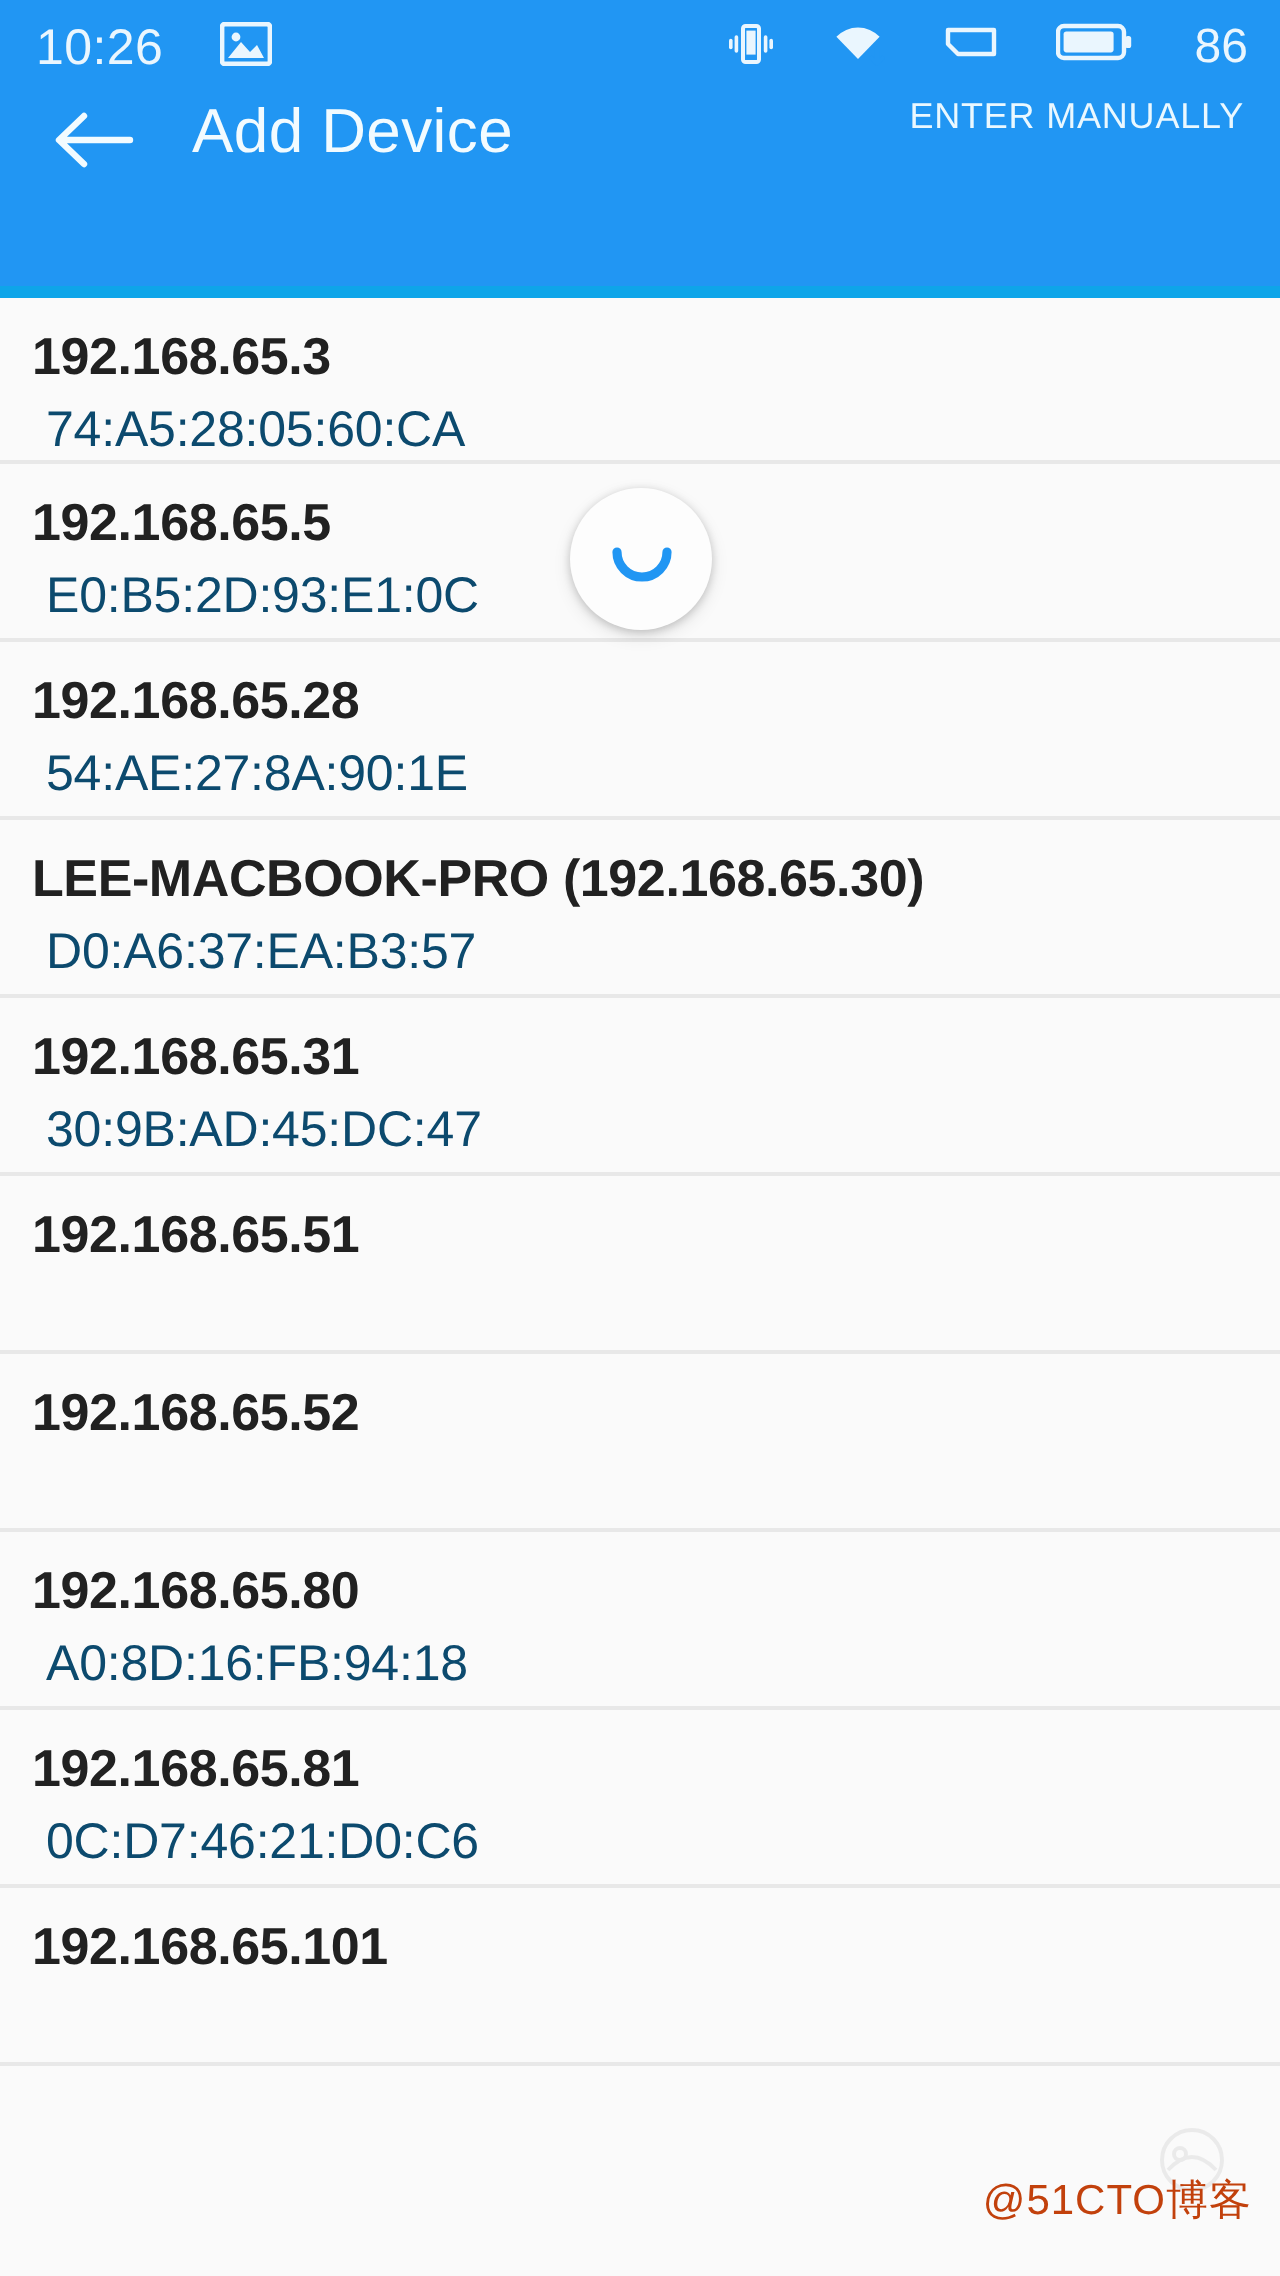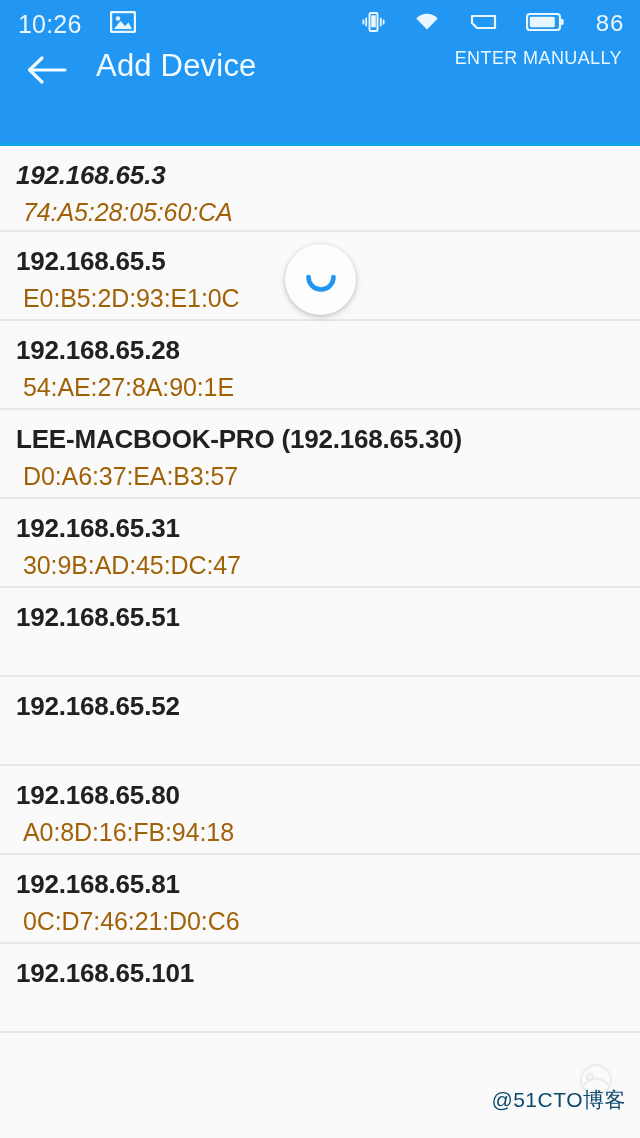--- a/index.html
+++ b/index.html
@@ -36,23 +36,22 @@
     gap: 28px;
   }
   .status-clock {
     color: #eaf6fe;
     font-size: 25px;
     font-weight: 400;
     letter-spacing: 0.2px;
   }
   .status-right {
     display: flex;
-    align-items: center;
+    align-items: flex-start;
     gap: 29px;
-    font-family: Liberation Mono, monospace;
   }
   .status-battery-text {
     color: #eaf6fe;
     font-size: 24px;
     font-weight: 400;
     margin-left: 2px;
   }
   .sb-icon { display: block; }
 
   
@@ -98,35 +97,34 @@
   .device-row {
     position: relative;
     height: 89px;
     background: #fafafa;
     border-bottom: 2px solid #e8e8e8;
     padding: 10px 14px 0 16px;
     cursor: pointer;
     overflow: hidden;
   }
   .device-row:first-child {
-    border-top: 3px solid #0ea5e9;
-    font-style: italic;
+    border-top: 6px solid #0ea5e9;
   }
   .device-name {
     font-size: 26px;
     font-weight: 700;
     color: #212121;
     line-height: 38px;
     letter-spacing: -0.2px;
     white-space: nowrap;
   }
   .device-mac {
     font-size: 25px;
     font-weight: 400;
-    color: #a16207;
+    color: #0c4a6e;
     line-height: 36px;
     letter-spacing: -0.1px;
     padding-left: 7px;
     white-space: nowrap;
   }
 
   
   .refresh-spinner {
     position: absolute;
     left: 285px;
@@ -141,21 +139,21 @@
     justify-content: center;
     z-index: 20;
   }
 
   
   .watermark {
     position: absolute;
     right: 14px;
     bottom: 24px;
     font-size: 21px;
-    color: #0c4a6e;
+    color: #c2410c;
     letter-spacing: 0.5px;
     z-index: 15;
     user-select: none;
     white-space: nowrap;
   }
   .watermark-mark {
     position: absolute;
     right: 18px;
     bottom: 34px;
     width: 52px;

